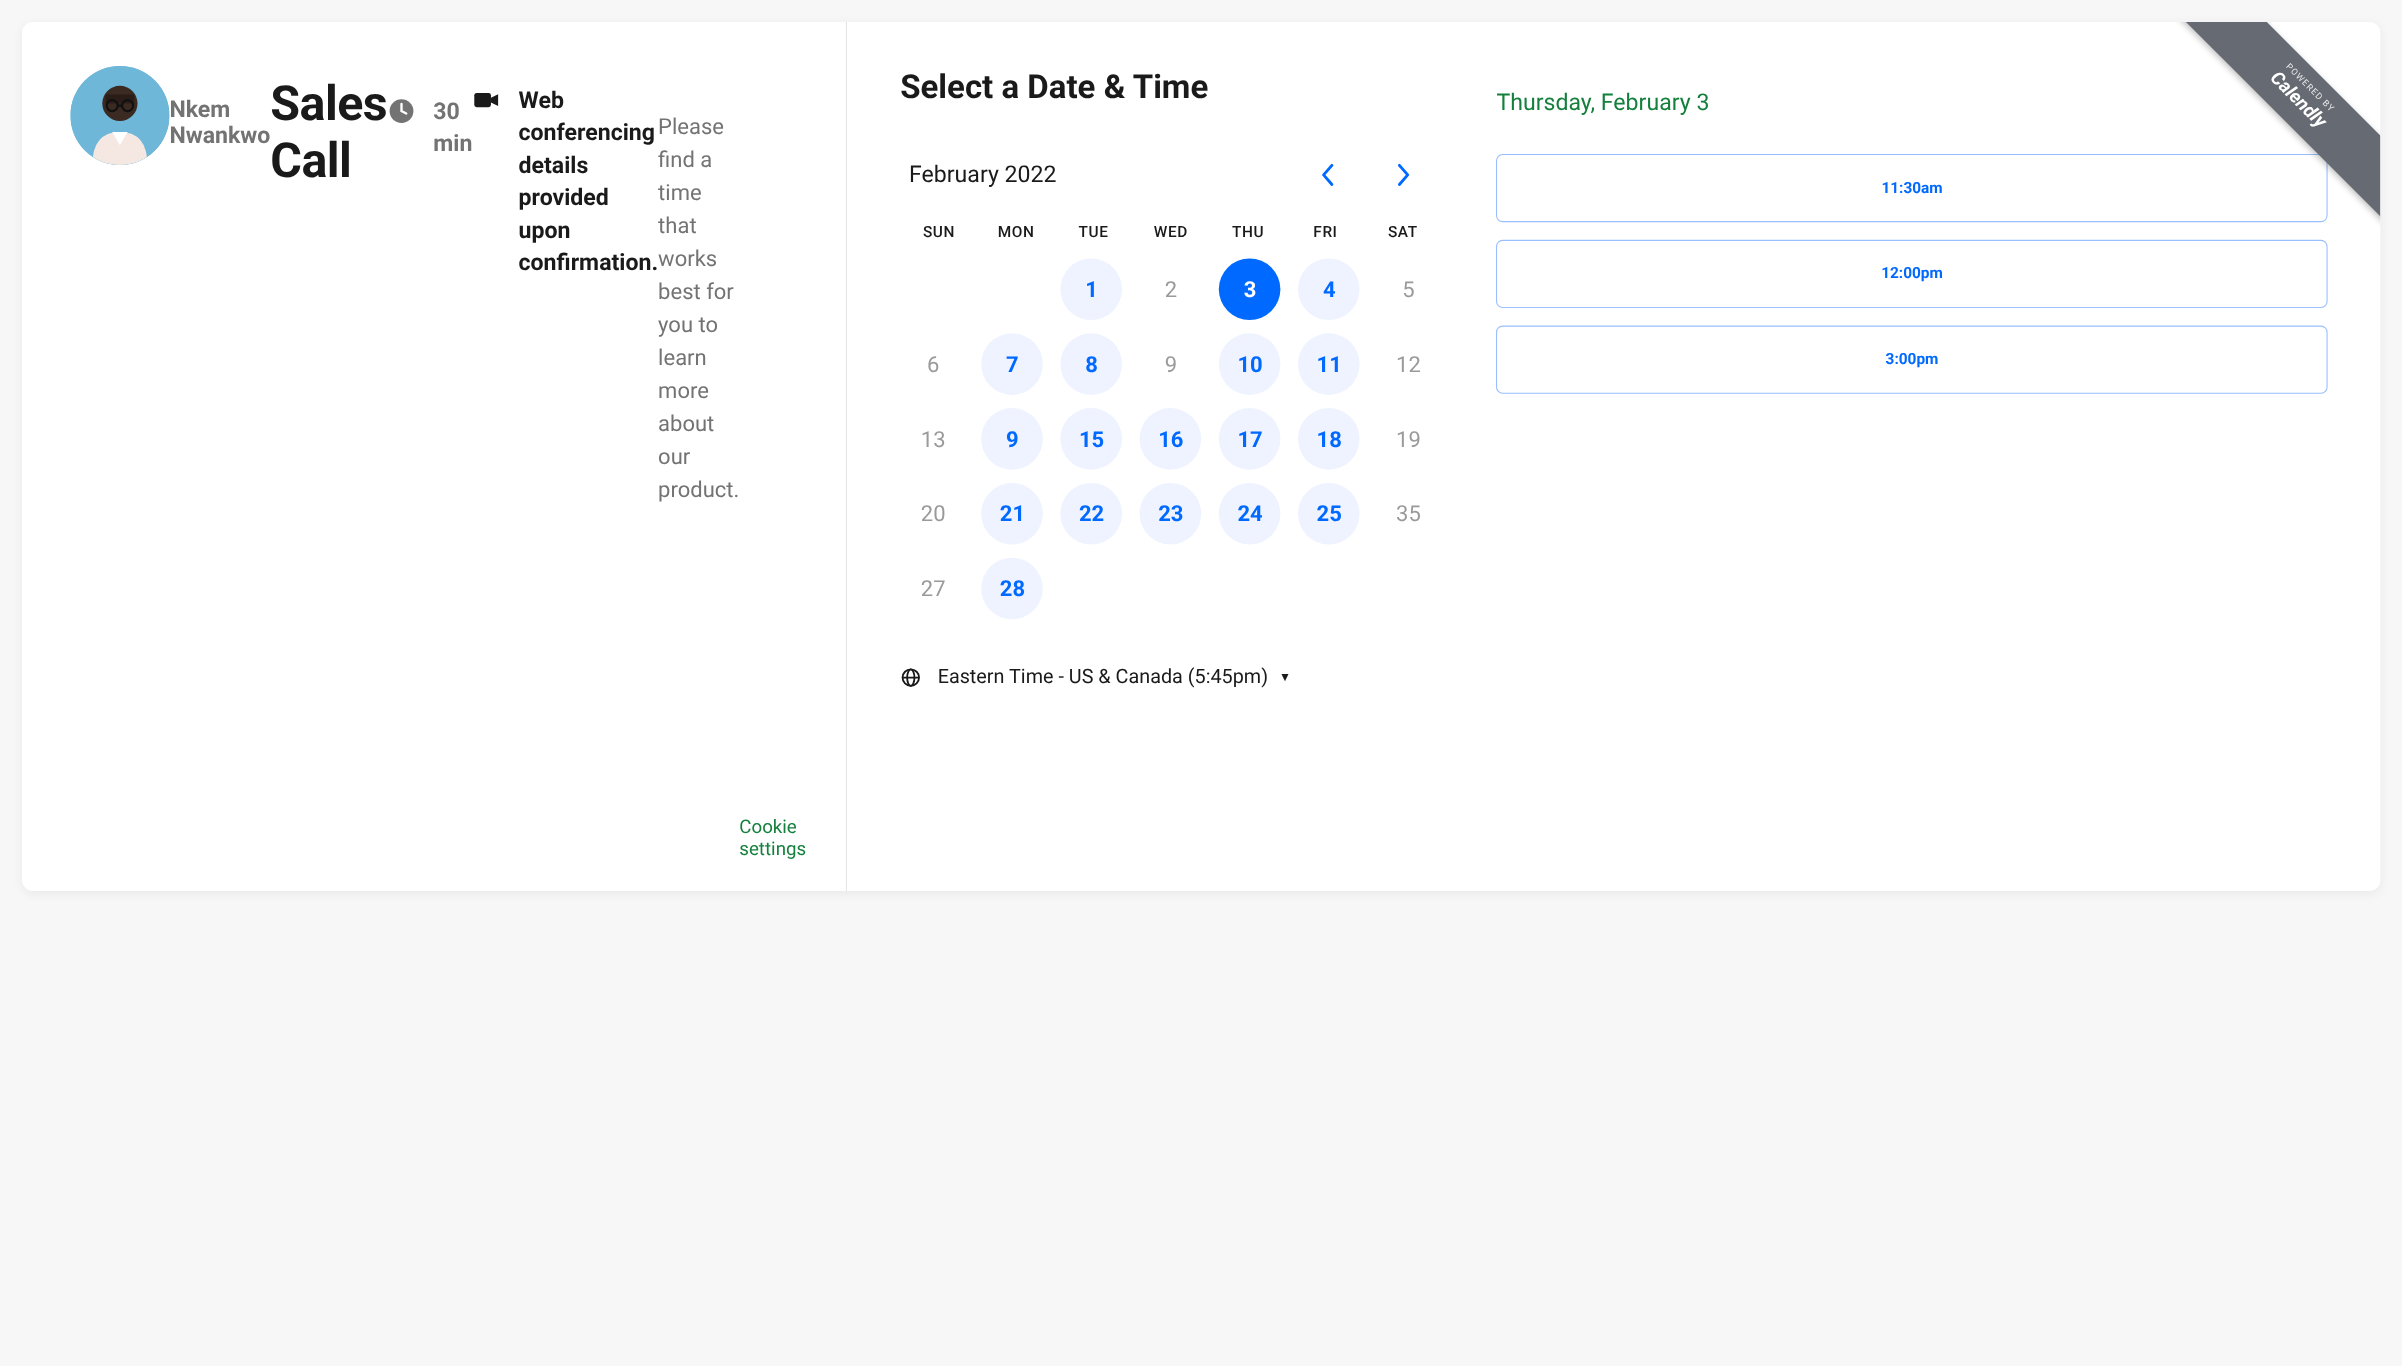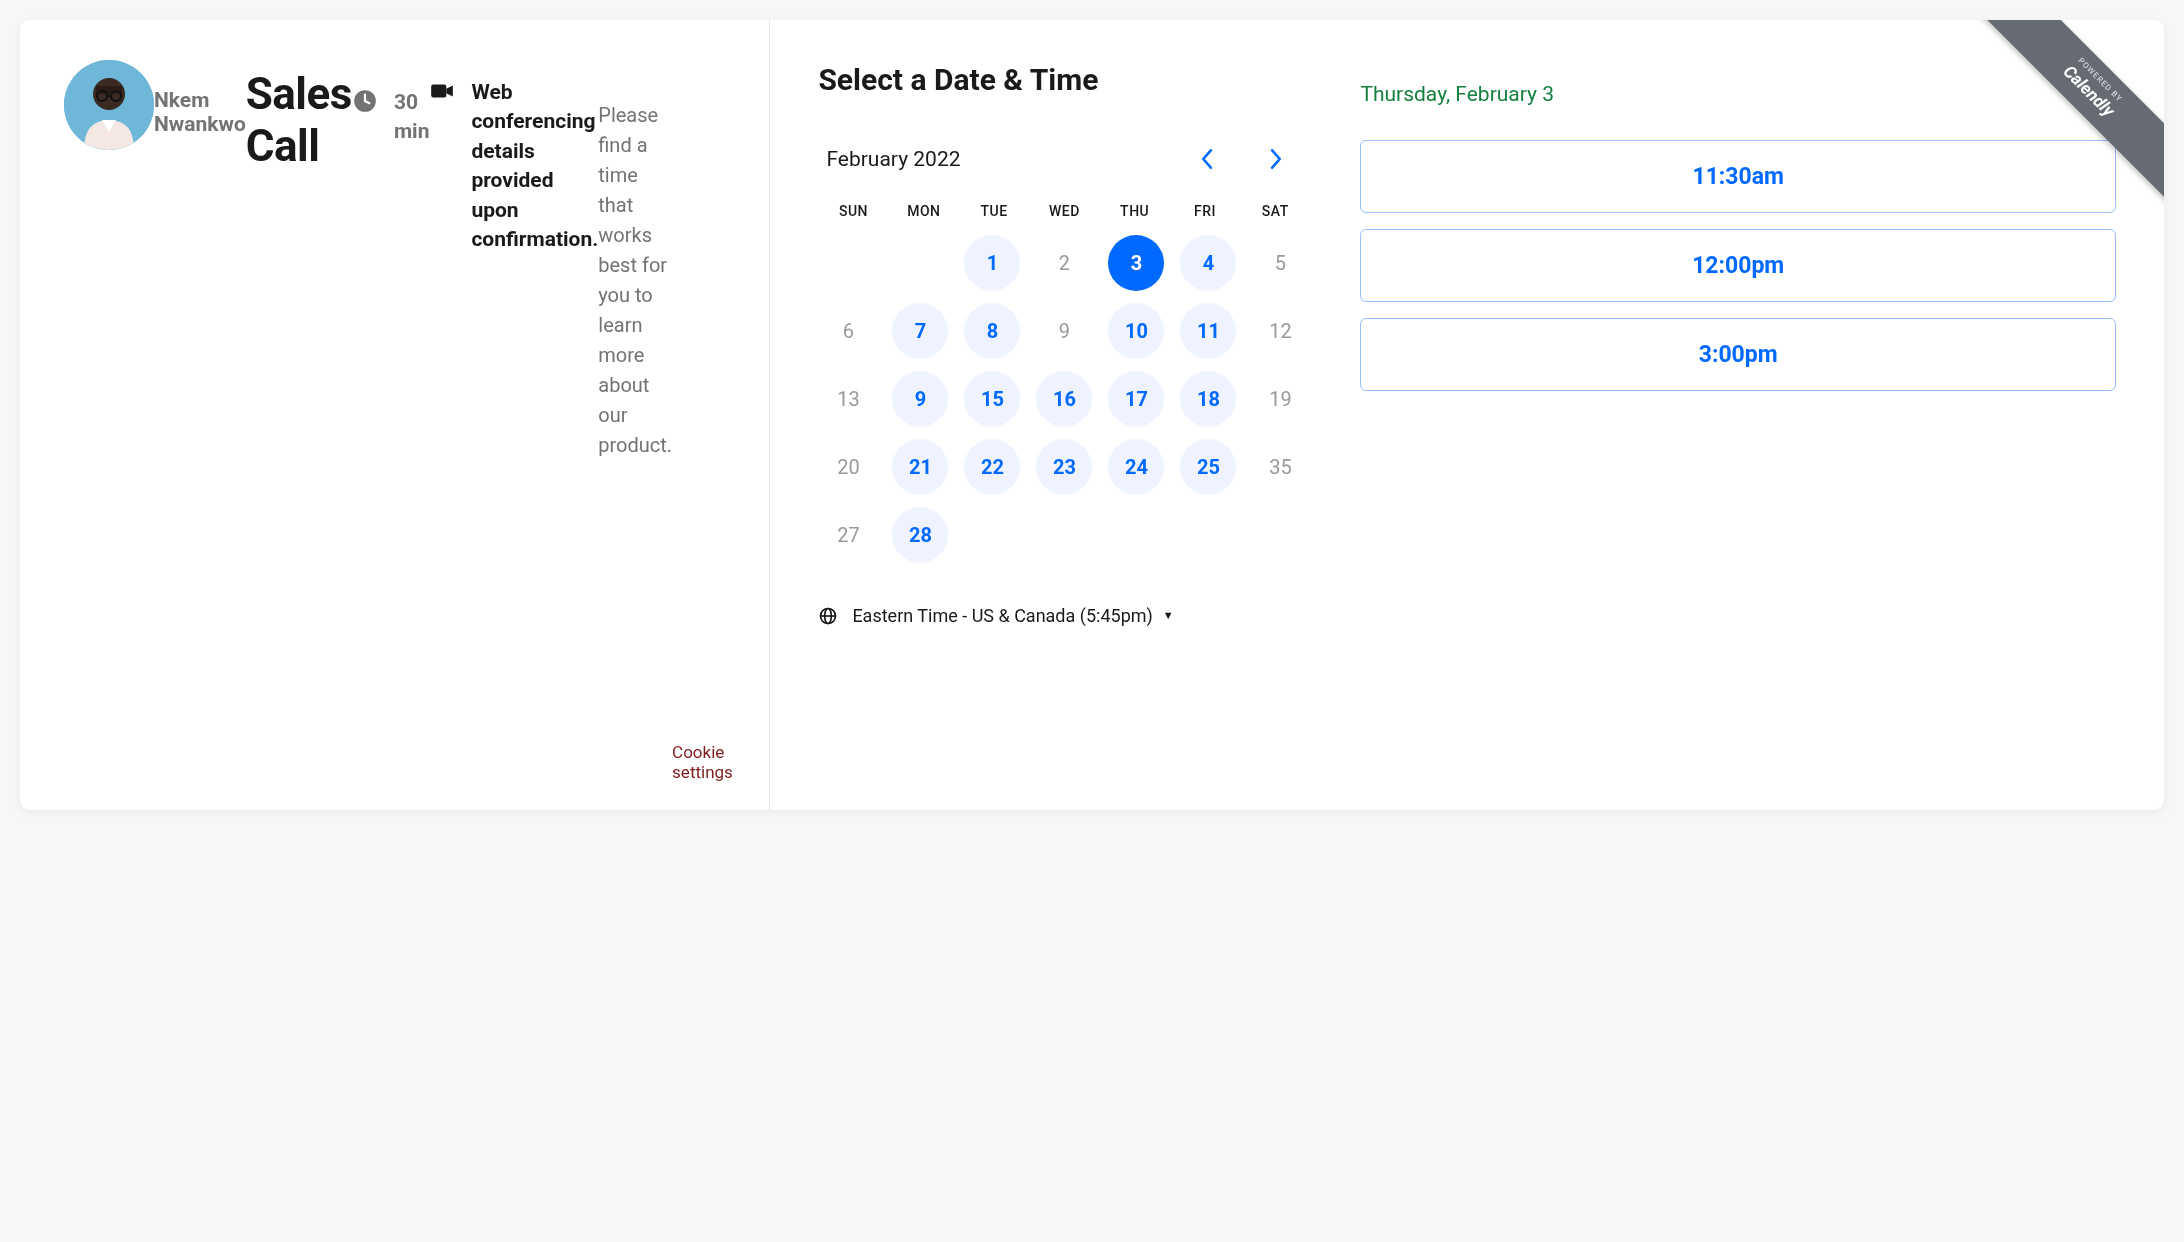--- a/index.html
+++ b/index.html
@@ -73,21 +73,21 @@
   .description {
     margin-top: 40px;
     font-size: 20px;
     color: #737373;
     line-height: 1.5;
   }
   .cookie {
     margin-top: auto;
     padding-top: 40px;
     font-size: 17px;
-    color: #7f1d1d;
+    color: #15803d;
     cursor: pointer;
   }
   
   .right {
     flex: 1;
     padding: 42px 48px 36px 48px;
     display: flex;
     gap: 50px;
   }
   .cal-col { flex: 0 0 auto; width: 492px; }
@@ -179,21 +179,21 @@
   .picked-date {
     font-size: 21px;
     color: #15803d;
     margin-bottom: 34px;
     margin-top: 20px;
   }
   .slot {
     border: 1px solid #99bfff;
     border-radius: 6px;
     color: #0069ff;
-    font-size: 23px;
+    font-size: 14px;
     font-weight: 700;
     text-align: center;
     padding: 22px 0;
     margin-bottom: 16px;
     cursor: pointer;
     background: #fff;
   }
   
   .ribbon {
     position: absolute;

